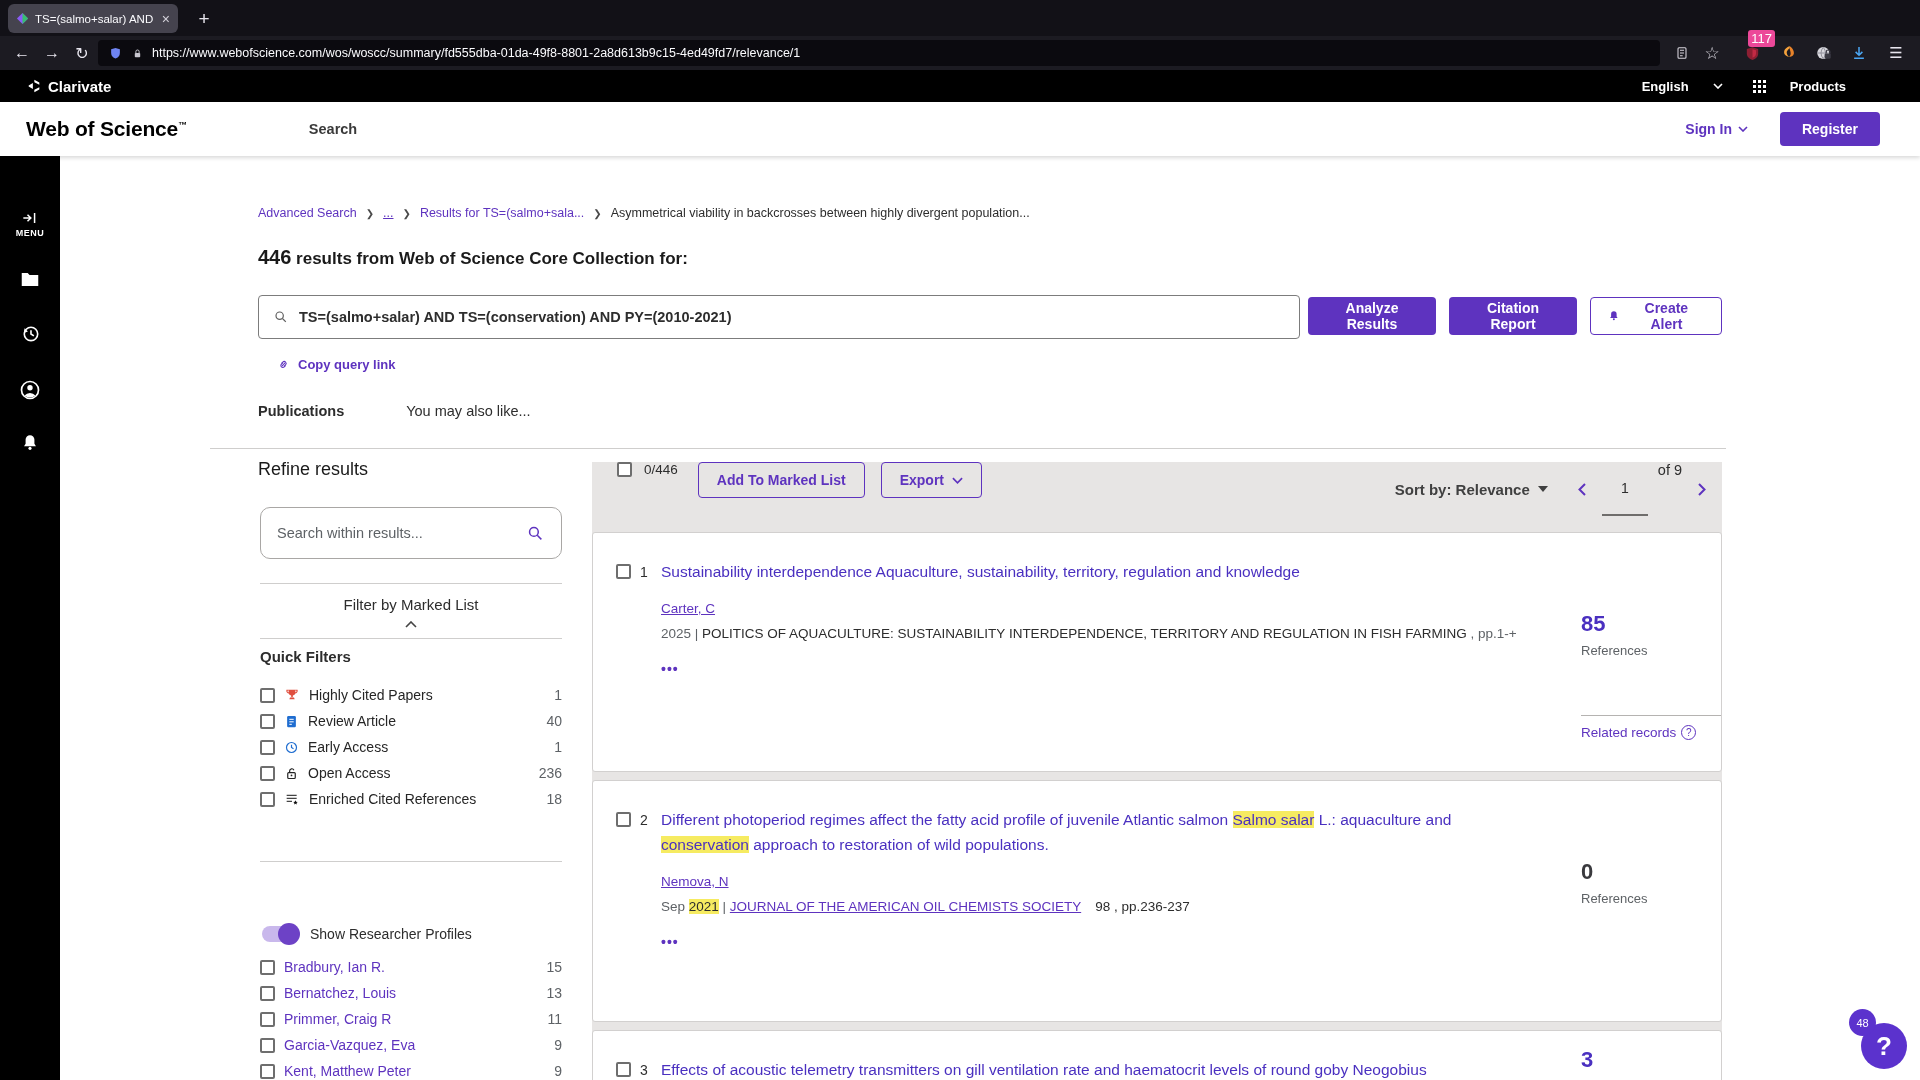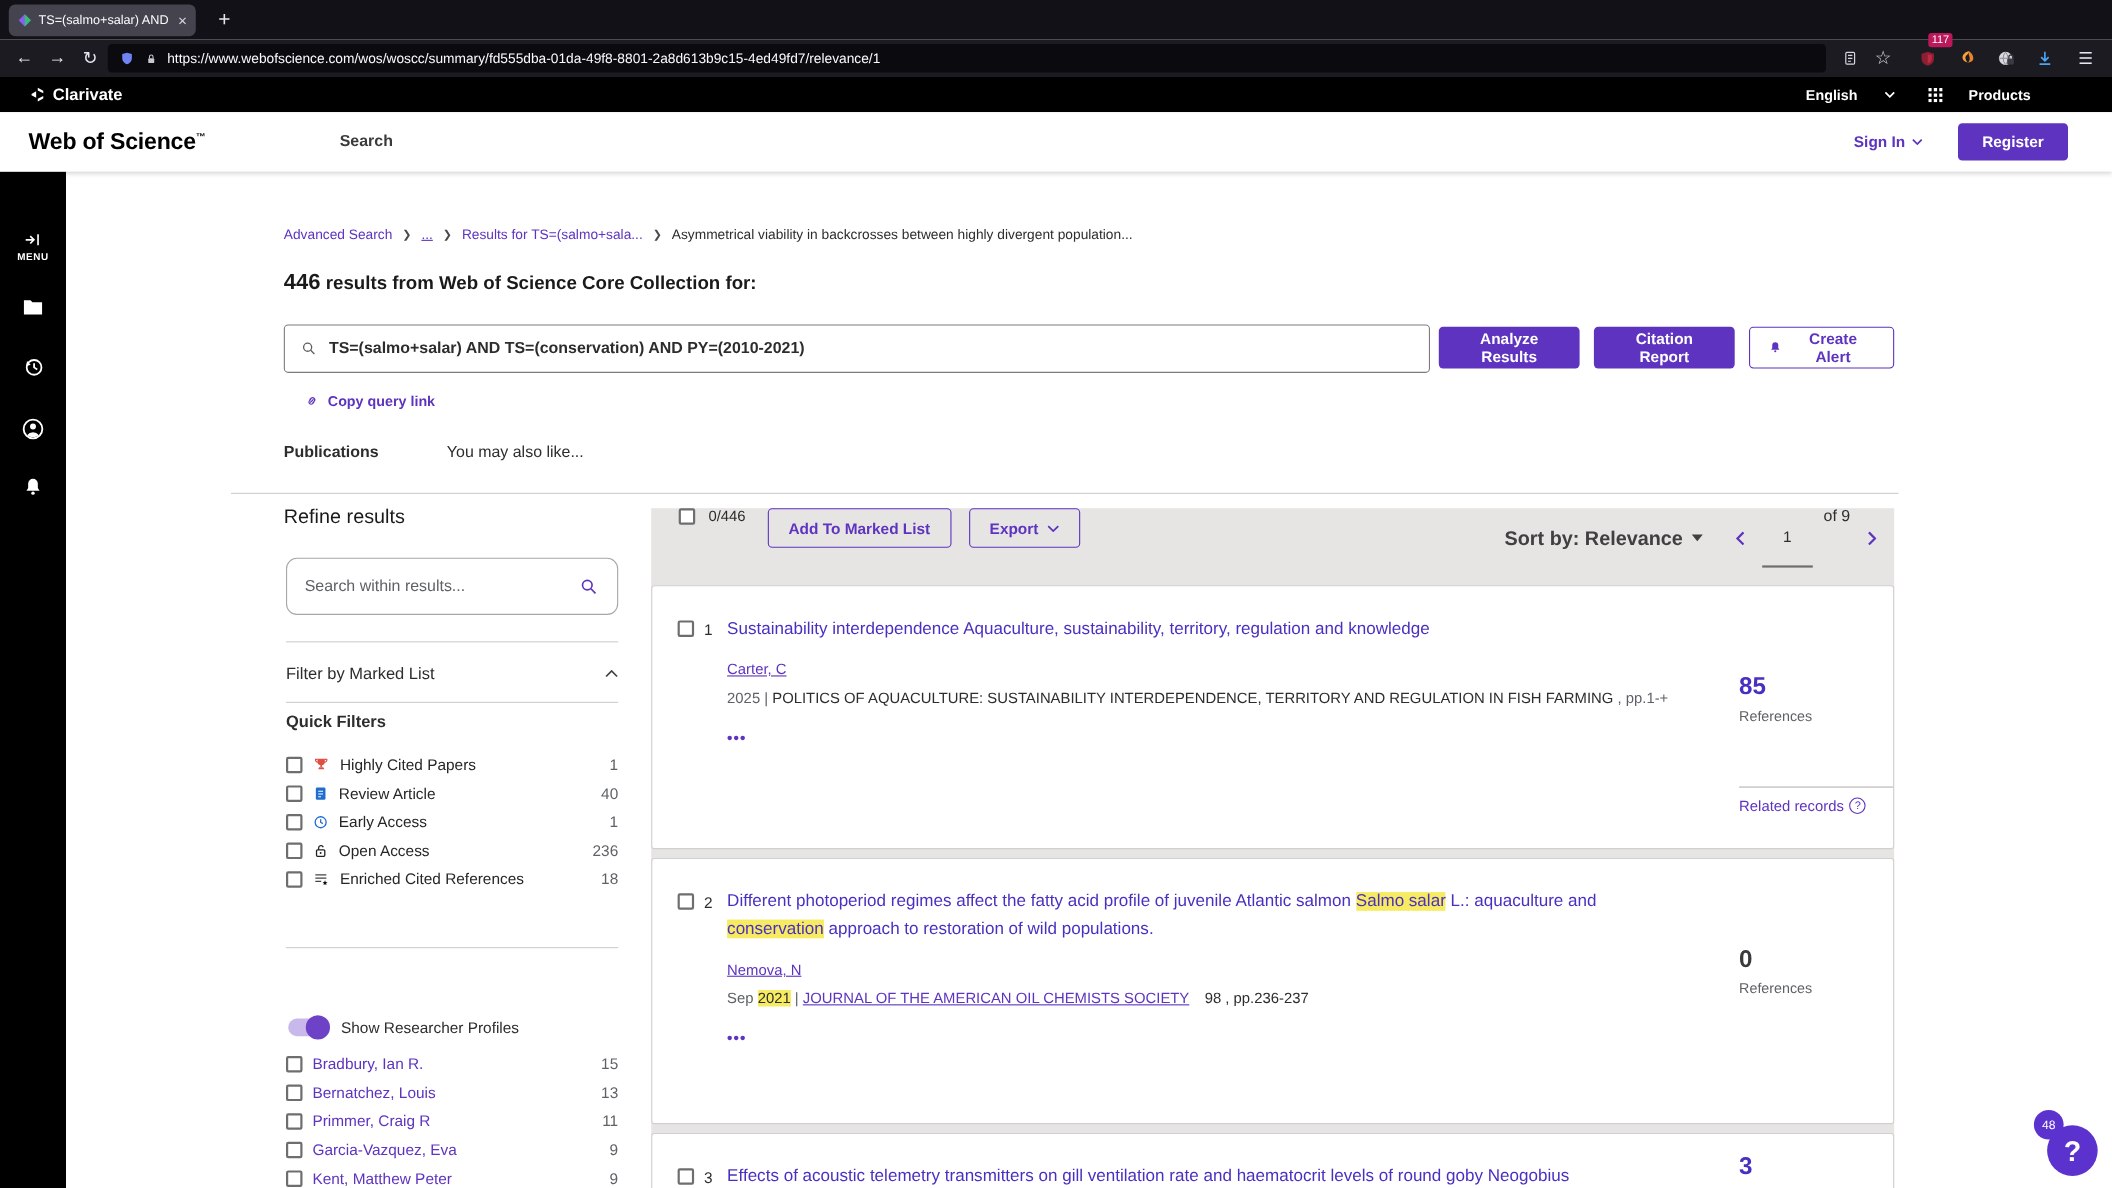--- a/index.html
+++ b/index.html
@@ -18,21 +18,21 @@
   .tab-close{color:#d4d2da;font-size:14px;cursor:default;}
   .newtab{position:absolute;left:190px;top:4px;width:28px;height:29px;color:#e6e4ec;font-size:19px;
           display:flex;align-items:center;justify-content:center;}
   .navbar{position:absolute;left:0;top:36px;width:1920px;height:34px;background:var(--chrome);}
   .nav-ic{position:absolute;top:0;height:34px;display:flex;align-items:center;justify-content:center;
           width:28px;color:#e8e6ef;font-size:16px;}
   .urlfield{position:absolute;left:98px;top:4px;width:1562px;height:26px;background:#0b0a0f;border-radius:4px;
             display:flex;align-items:center;gap:8px;padding:0 10px;}
   .url-text{color:#fbfbfe;font-size:12.5px;white-space:nowrap;overflow:hidden;}
   .ext-wrap{position:relative;}
-  .ext-badge{position:absolute;top:-6px;right:-9px;background:#be185d;color:#fff;font-size:10px;
+  .ext-badge{position:absolute;top:-6px;right:-9px;background:#ec4899;color:#fff;font-size:13px;
              padding:1px 3px;border-radius:3px;}
   
   .clarivate{position:absolute;left:0;top:70px;width:1920px;height:32px;background:#000;color:#fff;
              display:flex;align-items:center;}
   .clv-logo{display:flex;align-items:center;gap:6px;margin-left:26px;font-weight:bold;font-size:15px;}
   .clv-right{position:absolute;right:74px;display:flex;align-items:center;gap:30px;font-size:13px;}
   .clv-item{display:flex;align-items:center;gap:24px;font-weight:bold;}
   
   .wosbar{position:absolute;left:0;top:102px;width:1920px;height:54px;background:#fff;
           box-shadow:0 2px 4px rgba(0,0,0,.15);display:flex;align-items:center;z-index:5;}
@@ -71,21 +71,21 @@
   .tabs-divider{position:absolute;left:150px;top:292px;width:1516px;height:1px;background:#cfcecd;}
   
   .refine-title{position:absolute;left:198px;top:303px;font-size:18px;color:#1a1a1a;}
   .refine-search{position:absolute;left:200px;top:351px;width:302px;height:52px;border:1px solid #a9a7a5;
                  border-radius:10px;display:flex;align-items:center;padding:0 16px;gap:8px;background:#fff;}
   .refine-search input{border:none;outline:none;flex:1;font-size:14.5px;color:#444;
                        font-family:"Liberation Sans",sans-serif;}
   .refine-search input::placeholder{color:#5e6266;opacity:1;}
   .rdiv{position:absolute;left:200px;width:302px;height:1px;background:#cfcecd;}
   .sect-row{position:absolute;left:200px;width:302px;display:flex;align-items:center;
-            justify-content:space-between;font-size:15px;color:var(--ink);}
+            justify-content:space-between;font-size:15px;color:var(--ink);flex-direction:column;}
   .qf-title{position:absolute;left:200px;top:492px;font-weight:bold;font-size:15px;color:var(--ink);}
   .qf-list{position:absolute;left:200px;top:526px;width:302px;}
   .qf-row{height:26px;display:flex;align-items:center;gap:9px;font-size:14px;color:#262626;}
   .qf-row .lbl{flex:1;}
   .qf-row .cnt{color:var(--muted);}
   .cb{width:15px;height:15px;border:2px solid #6e6e6e;border-radius:2px;background:#fff;flex:none;display:inline-block;}
   .auth-list{position:absolute;left:200px;top:798px;width:302px;}
   .auth-row{height:26px;display:flex;align-items:center;gap:9px;font-size:14px;}
   .auth-row .name{flex:1;color:var(--purple);}
   .auth-row .cnt{color:var(--muted);}
@@ -93,21 +93,21 @@
               font-size:14px;color:var(--ink);}
   .toggle{width:34px;height:16px;border-radius:8px;background:#c9b8ec;position:relative;}
   .toggle .knob{position:absolute;right:-4px;top:-3px;width:22px;height:22px;border-radius:50%;background:#6d42c6;}
   
   .rescol{position:absolute;left:532px;top:306px;width:1130px;height:640px;background:#e7e5e4;}
   .res-toolbar{position:absolute;left:0;top:0;width:1130px;height:54px;display:flex;
                padding:0 16px 0 25px;}
   .sel-count{margin-left:12px;font-size:13.5px;color:var(--ink);}
   .tbtn{height:36px;border:1px solid var(--purple);border-radius:4px;color:var(--purple);font-weight:bold;
         font-size:14px;display:flex;align-items:center;gap:8px;padding:0 18px;background:transparent;}
-  .sort{display:flex;align-items:center;gap:8px;font-weight:bold;font-size:18px;color:#404040;}
+  .sort{display:flex;align-items:center;gap:8px;font-weight:bold;font-size:15px;color:#404040;}
   .caret{width:0;height:0;border-left:5px solid transparent;border-right:5px solid transparent;
          border-top:6px solid #404040;}
   .pg-arrow{color:var(--purple);display:flex;align-items:center;}
   .pg-input{width:46px;text-align:center;background:transparent;border:none;outline:none;
             border-bottom:2px solid #6f6d6b;font-size:14px;color:var(--ink);
             font-family:"Liberation Sans",sans-serif;}
   .pg-of{font-size:14.5px;color:var(--ink);}
   .cards{position:absolute;left:0;top:70px;width:1130px;}
   .result-card{position:relative;background:#fff;border:1px solid #d2d0cf;border-radius:3px;overflow:hidden;}
   .result-card:nth-of-type(1){height:240px;}

